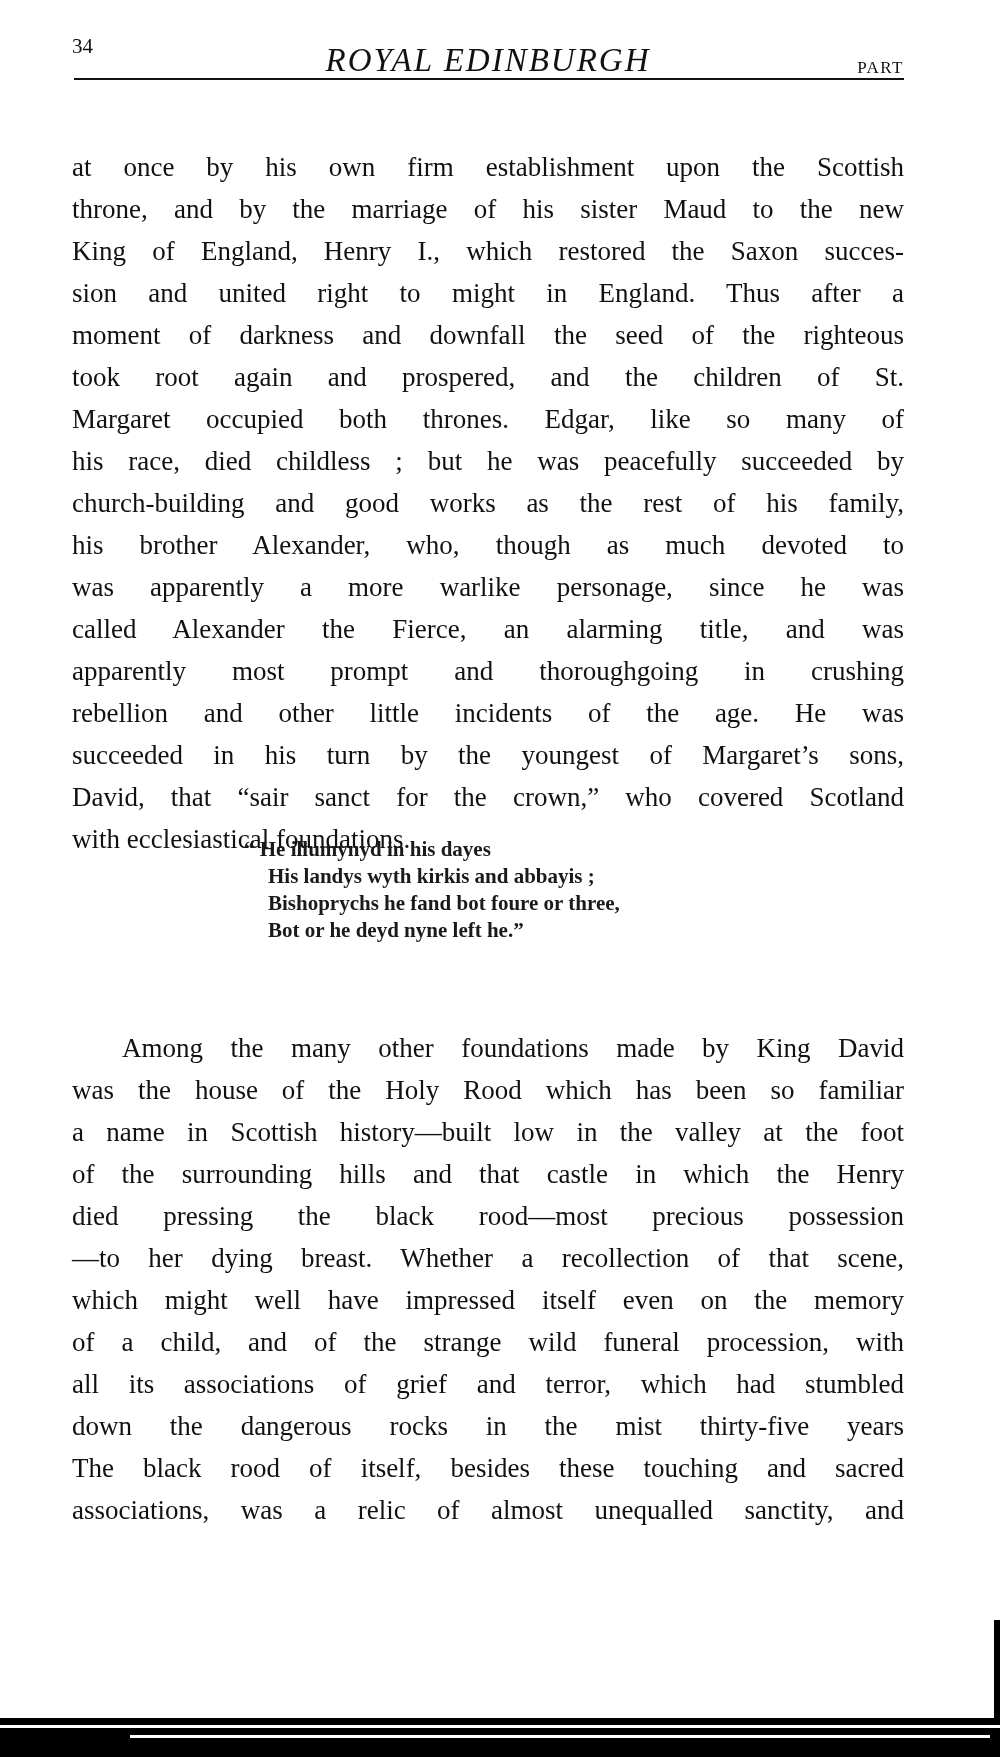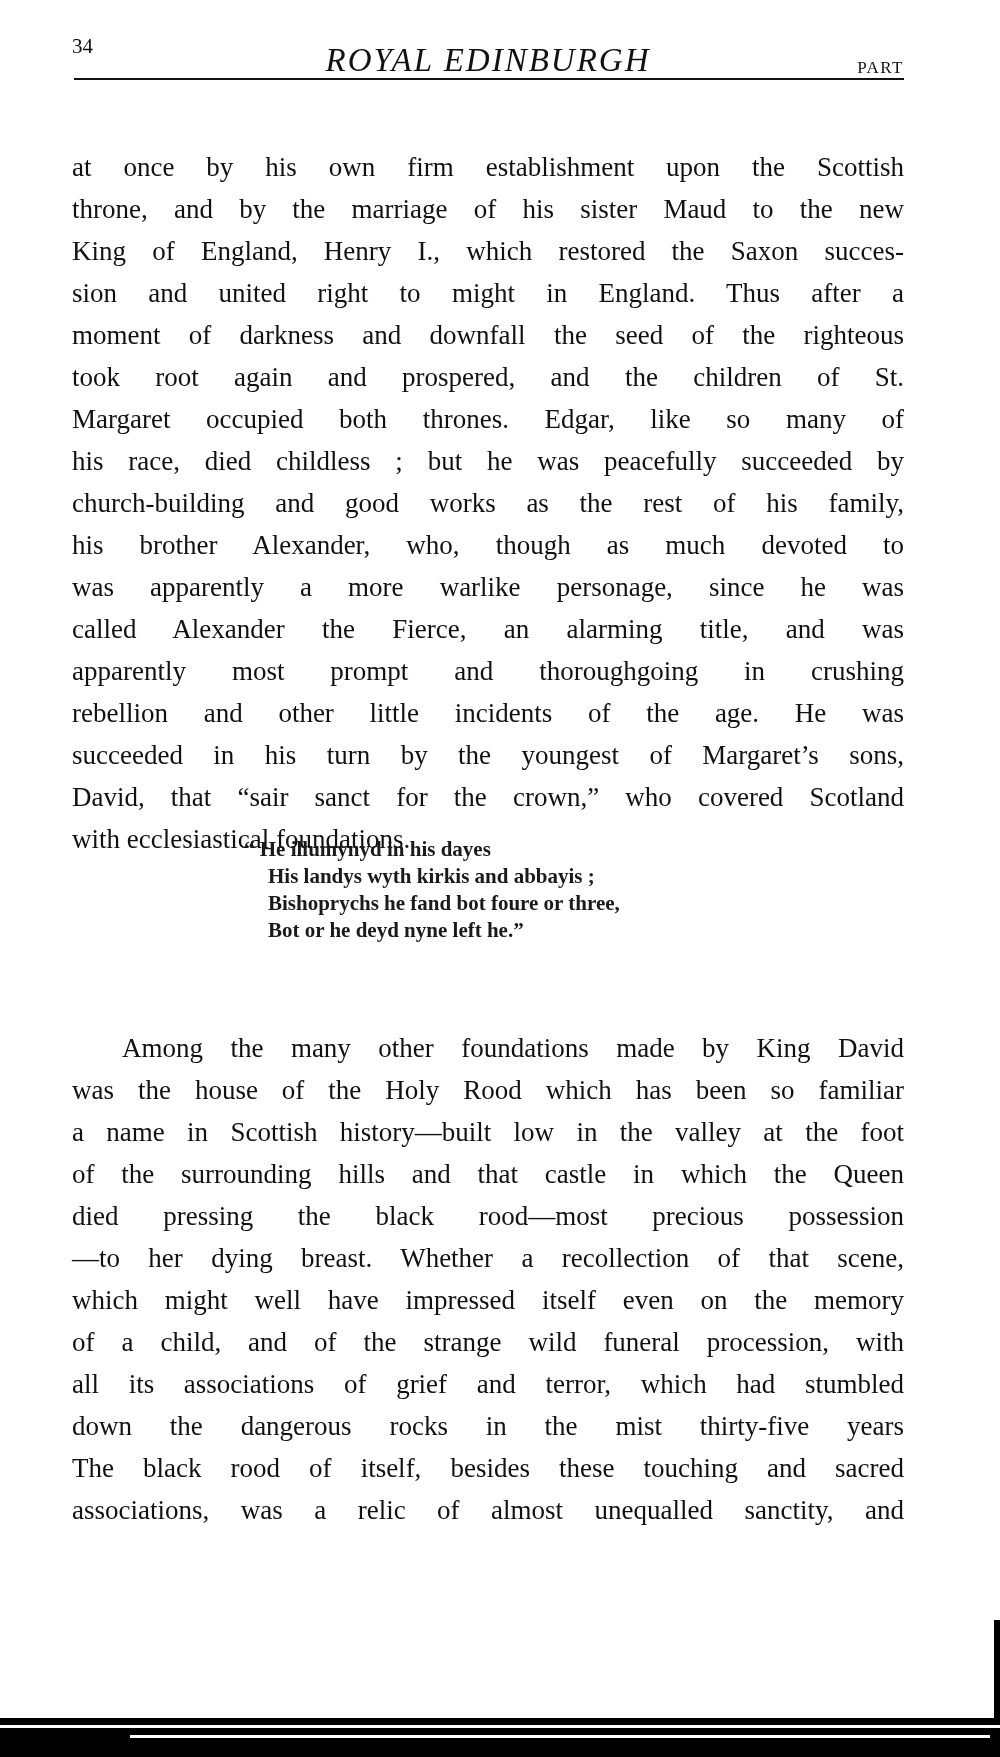--- a/index.html
+++ b/index.html
@@ -168,21 +168,21 @@
     <span class="vline">“ He illumynyd in his dayes</span>
     <span class="vline cont">His landys wyth kirkis and abbayis ;</span>
     <span class="vline cont">Bishoprychs he fand bot foure or three,</span>
     <span class="vline cont">Bot or he deyd nyne left he.”</span>
   </div>
 
   <div class="body-text para-2">
     <span class="line indent">Among the many other foundations made by King David</span>
     <span class="line">was the house of the Holy Rood which has been so familiar</span>
     <span class="line">a name in Scottish history—built low in the valley at the foot</span>
-    <span class="line">of the surrounding hills and that castle in which the Queen</span>
+    <span class="line">of the surrounding hills and that castle in which the Henry</span>
     <span class="line">died pressing the black rood—most precious possession</span>
     <span class="line">—to her dying breast.   Whether a recollection of that scene,</span>
     <span class="line">which might well have impressed itself even on the memory</span>
     <span class="line">of a child, and of the strange wild funeral procession, with</span>
     <span class="line">all its associations of grief and terror, which had stumbled</span>
     <span class="line">down the dangerous rocks in the mist thirty-five years</span>
     <span class="line">The black rood of itself, besides these touching and sacred</span>
     <span class="line">associations, was a relic of almost unequalled sanctity, and</span>
   </div>
 

